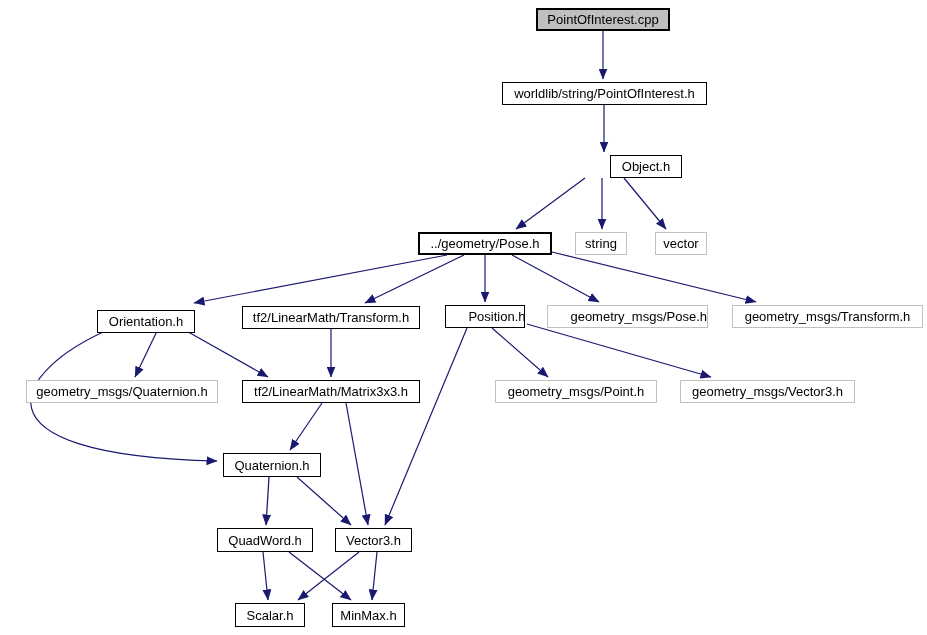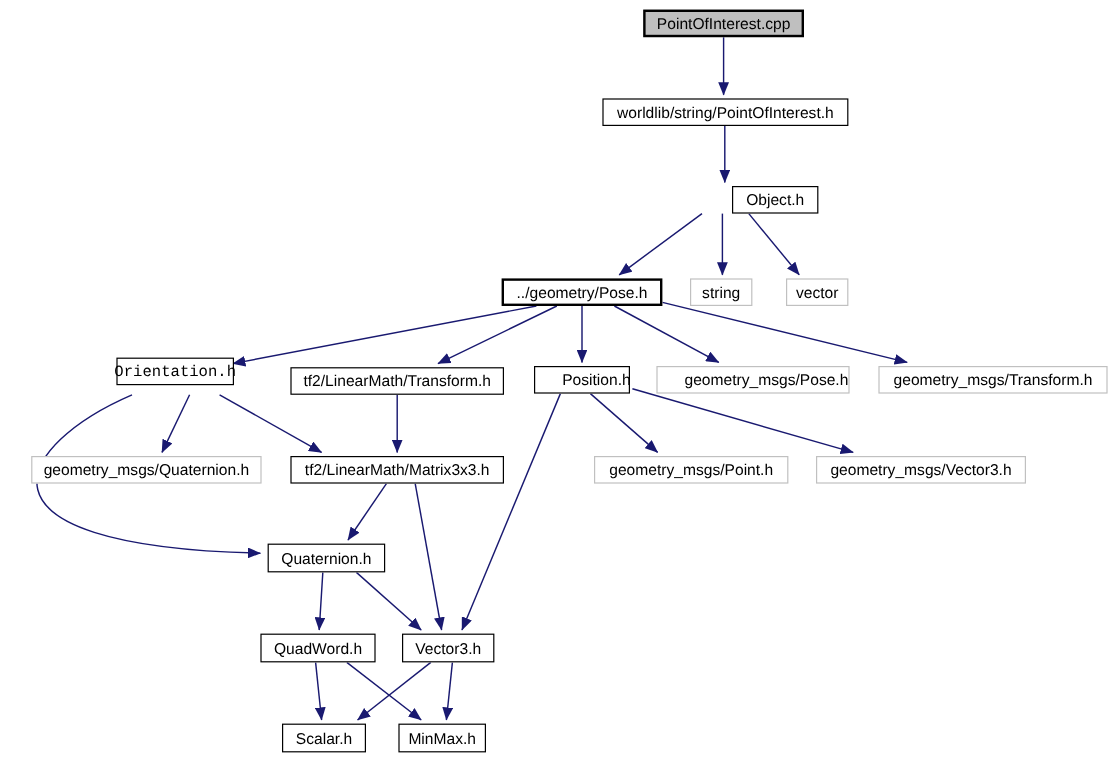--- a/index.html
+++ b/index.html
@@ -106,21 +106,21 @@
       </div>
       <div class="node internal-bold" style="left: 418px; top: 232px; width: 134px; height: 23px;">
         <span>../geometry/Pose.h</span>
       </div>
       <div class="node external" style="left: 575px; top: 232px; width: 52px; height: 23px;">
         <span>string</span>
       </div>
       <div class="node external" style="left: 655px; top: 232px; width: 52px; height: 23px; justify-content: center;">
         <span>vector</span>
       </div>
-      <div class="node internal" style="left: 97px; top: 298px; width: 98px; height: 23px; font-family: Liberation Mono, monospace;">
+      <div class="node internal" style="left: 97px; top: 310px; width: 98px; height: 23px;">
         <span>Orientation.h</span>
       </div>
       <div class="node internal" style="left: 242px; top: 306px; width: 178px; height: 23px;">
         <span>tf2/LinearMath/Transform.h</span>
       </div>
       <div class="node internal" style="left: 445px; top: 305px; width: 80px; height: 23px; padding-left: 24px;">
         <span>Position.h</span>
       </div>
       <div class="node external" style="left: 547px; top: 305px; width: 161px; height: 23px; justify-content: flex-end;">
         <span>geometry_msgs/Pose.h</span>

